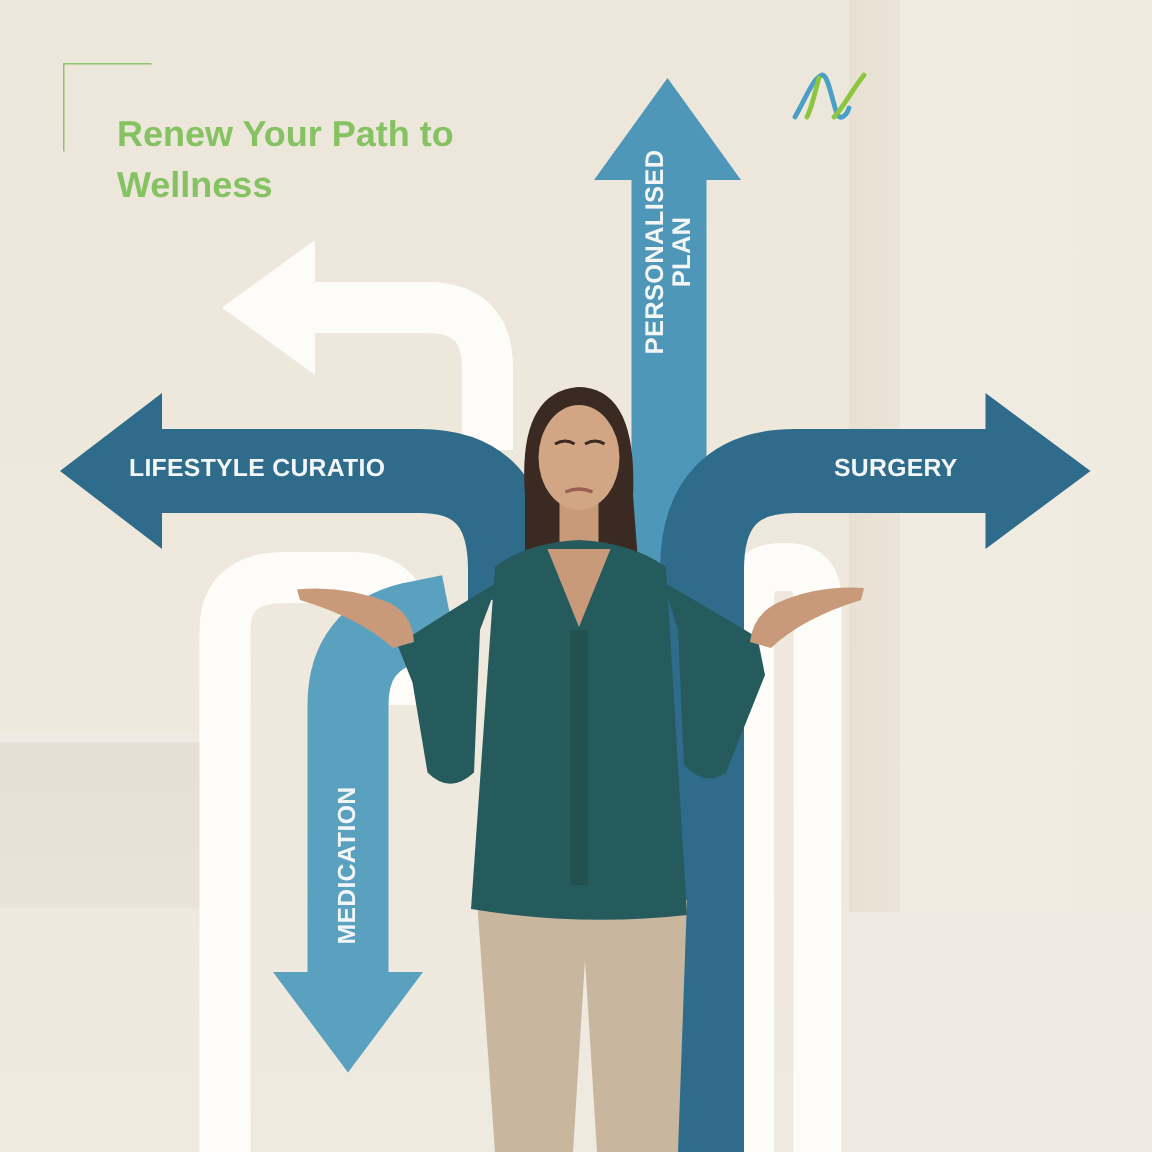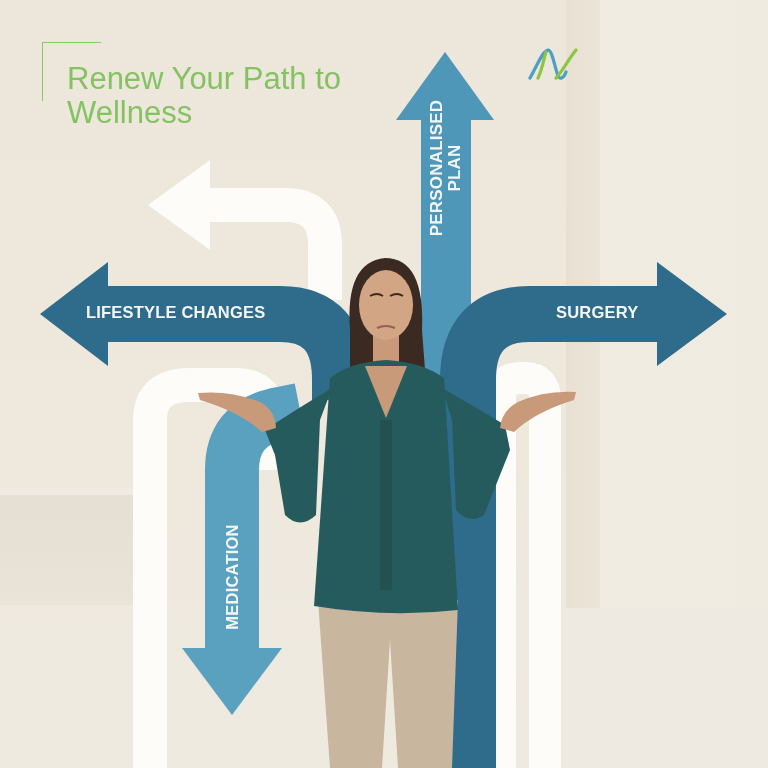--- a/index.html
+++ b/index.html
@@ -11,22 +11,22 @@
   .bg-wall-edge { position:absolute; left:566px; top:0; width:36px; height:610px;
     background:linear-gradient(90deg,#e7e0d3,#ebe4d8); }
   .bg-floor-right { position:absolute; left:560px; top:608px; width:208px; height:160px; background:#efeae1; }
   .bg-ledge-left { position:absolute; left:0; top:495px; width:150px; height:110px;
     background:linear-gradient(180deg,#e6dfd3,#e9e3d8); }
   .bg-ledge-top { position:absolute; left:0; top:488px; width:150px; height:10px; background:#f0ebe2; }
   svg.art { position:absolute; left:0; top:0; }
   .title-frame { position:absolute; left:42px; top:42px; width:58px; height:58px;
     border-left:1.5px solid #8cc66a; border-top:1.5px solid #8cc66a; }
   .title { position:absolute; left:61px; top:56px; width:300px;
-    font-family:"Liberation Sans", sans-serif; font-size:31px; line-height:34px;
-    color:#85c262; font-weight:400; margin:6px; }
+    font-family:"Liberation Sans", sans-serif; font-size:24px; line-height:34px;
+    color:#85c262; font-weight:700; margin:17px; }
   .logo { position:absolute; left:526px; top:48px; display:flex; align-items:center; gap:6px; }
   .logo-mark { width:52px; height:32px; }
   .logo-text { font-family:"Liberation Sans", sans-serif; font-size:17px; color:#1f2f33; white-space:nowrap; }
   .logo-brand { font-weight:700; letter-spacing:0.3px; }
   .logo-sub { font-weight:400; margin-left:5px; color:#2b3a3e; }
   .arrow-label { position:absolute; font-family:"Liberation Sans", sans-serif; font-weight:700;
     color:#f3f6f6; white-space:nowrap; letter-spacing:0.2px; }
   .label-lifestyle { left:86px; top:303px; font-size:16.5px; }
   .label-surgery { left:556px; top:303px; font-size:16.5px; }
   .label-plan { left:446px; top:168px; font-size:17px; line-height:18px; text-align:center;
@@ -109,20 +109,20 @@
   </h1>
 
   <div class="logo">
     <svg class="logo-mark" viewBox="0 0 52 32">
       <path d="M4,30 C12,16 16,4 22,2 C26,2 28,16 32,28 C34,32 38,30 40,24" fill="none" stroke="#4a9fc7" stroke-width="3.2" stroke-linecap="round"></path>
       <path d="M12,30 C16,22 18,10 20,4" fill="none" stroke="#8cc63f" stroke-width="3.2" stroke-linecap="round"></path>
       <path d="M30,30 C36,24 42,12 50,2" fill="none" stroke="#8cc63f" stroke-width="3.2" stroke-linecap="round"></path>
     </svg>
   </div>
 
-  <div class="arrow-label label-lifestyle">LIFESTYLE CHANGES</div>
+  <div class="arrow-label label-lifestyle">LIFESTYLE CURATIO</div>
   <div class="arrow-label label-surgery">SURGERY</div>
   <div class="arrow-label label-plan">
     <div>PERSONALISED</div>
     <div>PLAN</div>
   </div>
   <div class="arrow-label label-medication">MEDICATION</div>
 </div>
 
 </body></html>

